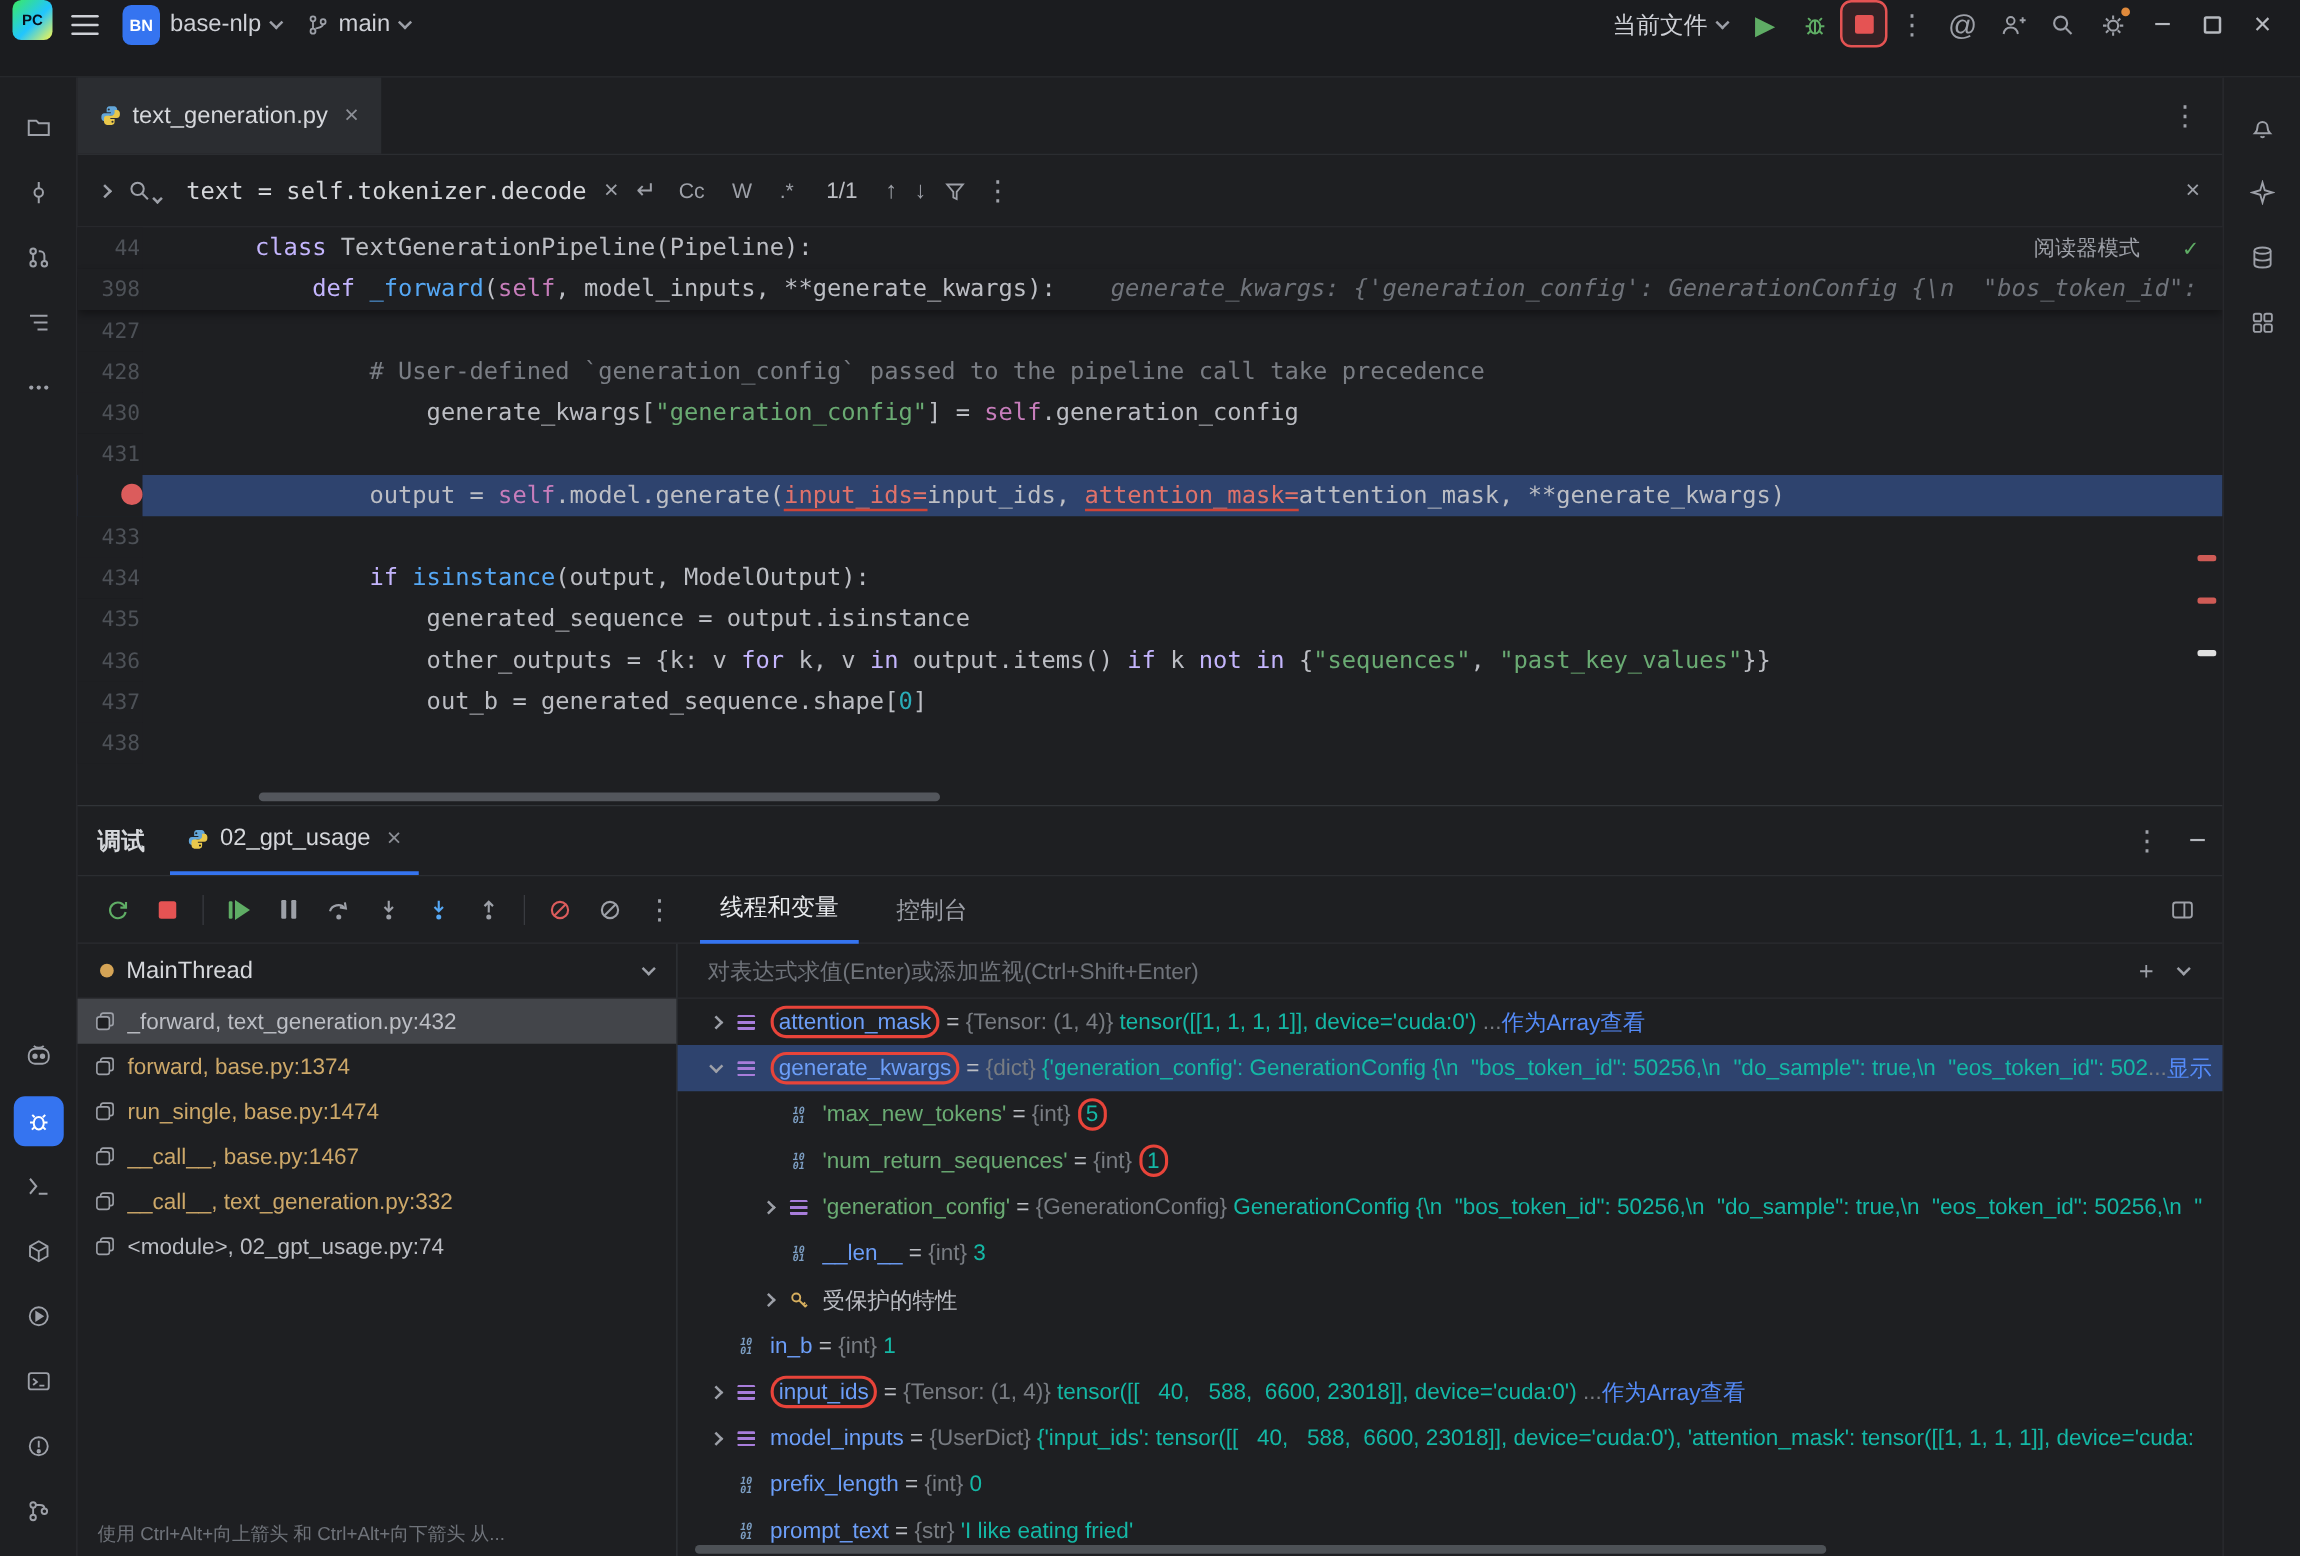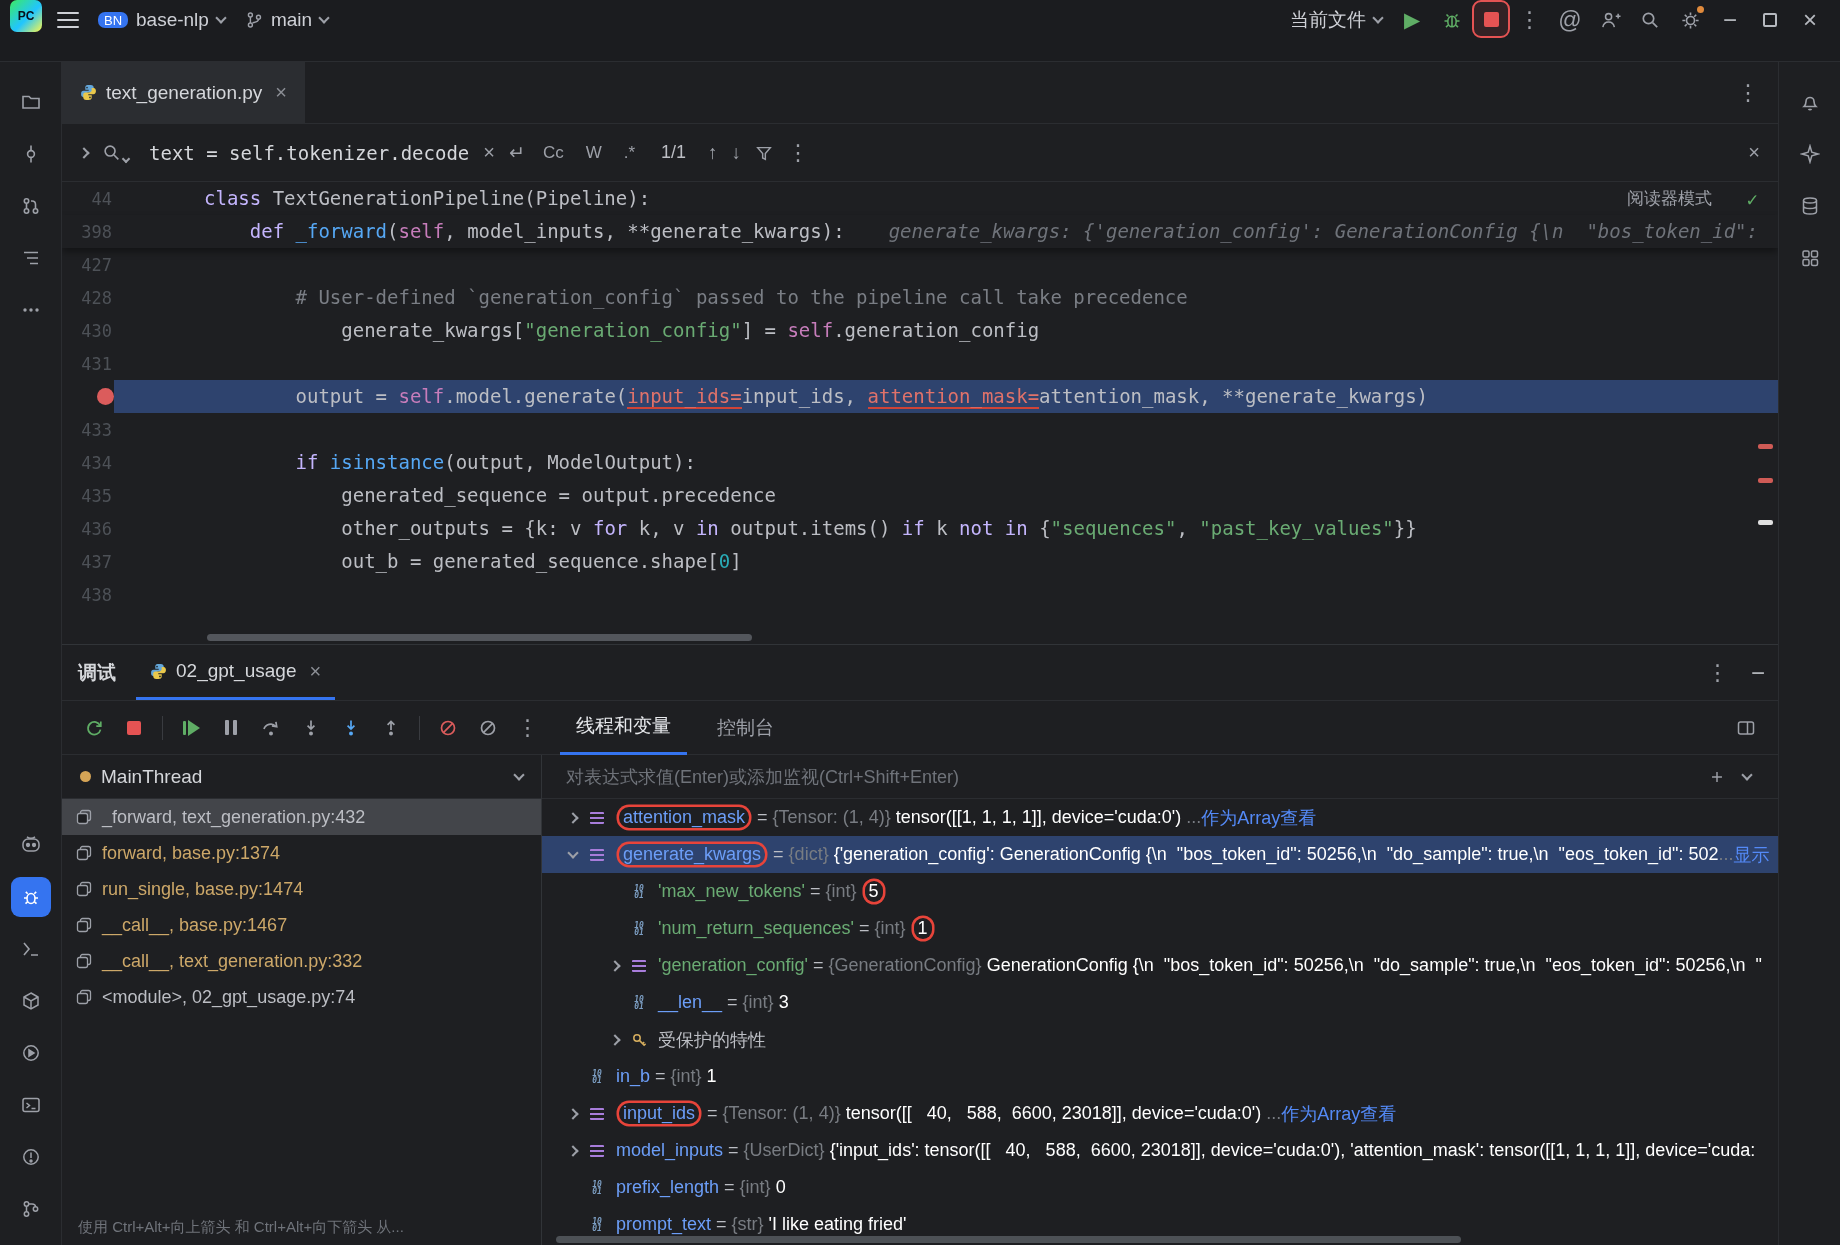--- a/index.html
+++ b/index.html
@@ -6,21 +6,21 @@
   html,body{width:1840px;height:1245px;background:#1e1f22;overflow:hidden;}
   body{font-family:"Liberation Sans","DejaVu Sans",sans-serif;color:#bcbec4;font-size:19px;}
   .app{width:1840px;height:1245px;display:flex;flex-direction:column;}
 
   
   .titlebar{height:62px;display:flex;align-items:flex-start;background:#1b1c1f;border-bottom:1px solid #2b2d31;padding:0 10px;flex:none;}
   .tb-item{display:flex;align-items:center;gap:8px;padding:0 10px;height:40px;border-radius:8px;color:#ced0d6;}
   .logo{width:32px;height:32px;border-radius:7px;background:linear-gradient(135deg,#3bea62 0%,#21c5ff 55%,#fcf84a 100%);display:flex;align-items:center;justify-content:center;font-weight:bold;font-size:12px;color:#07101c;margin-right:6px;}
   .hamburger{width:22px;height:16px;display:flex;flex-direction:column;justify-content:space-between;}
   .hamburger i{height:2px;background:#ced0d6;border-radius:1px;}
-  .chip{width:30px;height:16px;border-radius:7px;background:#3574f0;color:#fff;display:flex;align-items:center;justify-content:center;font-weight:normal;font-size:13px;}
+  .chip{width:30px;height:32px;border-radius:7px;background:#3574f0;color:#fff;display:flex;align-items:center;justify-content:center;font-weight:bold;font-size:13px;}
   .cv{display:inline-block;width:8px;height:8px;border-right:2px solid #9da0a8;border-bottom:2px solid #9da0a8;transform:rotate(45deg);margin-top:-4px;}
   .cv.r{transform:rotate(-45deg);margin:0;}
   .tb-spacer{flex:1;}
   .tb-icon{width:40px;height:40px;display:flex;align-items:center;justify-content:center;color:#9da0a8;border-radius:8px;position:relative;}
   .play{color:#5fad65;font-size:21px;}
   .stopbtn{width:38px;height:38px;border:2px solid #e55353;border-radius:9px;display:flex;align-items:center;justify-content:center;background:rgba(229,83,83,.12);}
   .stopbtn i{width:15px;height:15px;background:#e55353;border-radius:2px;display:block;}
   .kebab{font-size:22px;color:#9da0a8;letter-spacing:1px;}
   .at{font-size:23px;color:#9da0a8;}
   .gear-dot{position:absolute;top:6px;right:6px;width:7px;height:7px;border-radius:50%;background:#e08a3c;}
@@ -108,21 +108,21 @@
   .eval-row{height:44px;display:flex;align-items:center;padding:0 16px 0 24px;border-bottom:1px solid #2b2d31;color:#6f737a;font-size:18px;flex:none;}
   .eval-spacer{flex:1;}
   .eval-ic{width:30px;height:30px;display:flex;align-items:center;justify-content:center;color:#9da0a8;}
   .vrow{height:37px;display:flex;align-items:center;font-size:18px;white-space:pre;overflow:hidden;flex:none;}
   .vrow.selected{background:#2e436e;}
   .chev-slot{width:26px;flex:none;display:flex;justify-content:center;}
   .vicon{width:22px;flex:none;display:flex;align-items:center;justify-content:center;margin-right:8px;}
   .obj-ic{width:14px;height:12px;background:repeating-linear-gradient(to bottom,#a87ddb 0 2px,transparent 2px 5px);border-radius:1px;display:block;}
   .prim-ic{display:flex;flex-direction:column;font-family:"DejaVu Sans Mono",monospace;font-size:8px;line-height:7px;color:#7d9fc4;font-weight:bold;}
   .vname.var{color:#6c9ef8;} .vname.key{color:#6aab73;} .vname.plain{color:#bcbec4;}
-  .veq{color:#bcbec4;} .vtype{color:#787c82;} .vp-v{color:#ffffff;text-align:right;} .vp-dots{color:#787c82;} .vp-link{color:#548af7;}
+  .veq{color:#bcbec4;} .vtype{color:#787c82;} .vp-v{color:#14b8a6;text-align:right;} .vp-dots{color:#787c82;} .vp-link{color:#548af7;}
   .redbox{box-shadow:0 0 0 2.5px #e8443a;border-radius:10px;padding:0 4px;margin:0 3px;}
   .vars-hscroll{position:absolute;bottom:2px;left:14px;width:905px;height:7px;border-radius:4px;background:#4d5156;}
 
   svg{display:block;}
 </style>
 </head>
 <body>
 
 <div class="app">
 
@@ -366,21 +366,21 @@
         <div>
             <div class="code-line sticky"><div class="gutter"><span class="lnum">44</span></div><div class="code-text"><span class="tk-kw">class </span><span class="tk-tx">TextGenerationPipeline(Pipeline):</span></div></div>
             <div class="code-line sticky sticky-last"><div class="gutter"><span class="lnum">398</span></div><div class="code-text"><span class="tk-kw">    def </span><span class="tk-fn">_forward</span><span class="tk-tx">(</span><span class="tk-sf">self</span><span class="tk-tx">, model_inputs, **generate_kwargs):</span><span class="tk-hint">generate_kwargs: {'generation_config': GenerationConfig {\n  "bos_token_id":</span></div></div>
             <div class="code-line"><div class="gutter"><span class="lnum">427</span></div><div class="code-text"></div></div>
             <div class="code-line"><div class="gutter"><span class="lnum">428</span></div><div class="code-text"><span class="tk-cm">        # User-defined `generation_config` passed to the pipeline call take precedence</span></div></div>
             <div class="code-line"><div class="gutter"><span class="lnum">430</span></div><div class="code-text"><span class="tk-tx">            generate_kwargs[</span><span class="tk-st">"generation_config"</span><span class="tk-tx">] = </span><span class="tk-sf">self</span><span class="tk-tx">.generation_config</span></div></div>
             <div class="code-line"><div class="gutter"><span class="lnum">431</span></div><div class="code-text"></div></div>
             <div class="code-line current"><div class="gutter"><span class="bp"></span></div><div class="code-text"><span class="tk-tx">        output = </span><span class="tk-sf">self</span><span class="tk-tx">.model.generate(</span><span class="tk-ann">input_ids=</span><span class="tk-tx">input_ids, </span><span class="tk-ann">attention_mask=</span><span class="tk-tx">attention_mask, **generate_kwargs)</span></div></div>
             <div class="code-line"><div class="gutter"><span class="lnum">433</span></div><div class="code-text"></div></div>
             <div class="code-line"><div class="gutter"><span class="lnum">434</span></div><div class="code-text"><span class="tk-tx">        </span><span class="tk-kw">if </span><span class="tk-fn">isinstance</span><span class="tk-tx">(output, ModelOutput):</span></div></div>
-            <div class="code-line"><div class="gutter"><span class="lnum">435</span></div><div class="code-text"><span class="tk-tx">            generated_sequence = output.precedence</span></div></div>
+            <div class="code-line"><div class="gutter"><span class="lnum">435</span></div><div class="code-text"><span class="tk-tx">            generated_sequence = output.isinstance</span></div></div>
             <div class="code-line"><div class="gutter"><span class="lnum">436</span></div><div class="code-text"><span class="tk-tx">            other_outputs = {k: v </span><span class="tk-kw">for</span><span class="tk-tx"> k, v </span><span class="tk-kw">in</span><span class="tk-tx"> output.items() </span><span class="tk-kw">if</span><span class="tk-tx"> k </span><span class="tk-kw">not in</span><span class="tk-tx"> {</span><span class="tk-st">"sequences"</span><span class="tk-tx">, </span><span class="tk-st">"past_key_values"</span><span class="tk-tx">}}</span></div></div>
             <div class="code-line"><div class="gutter"><span class="lnum">437</span></div><div class="code-text"><span class="tk-tx">            out_b = generated_sequence.shape[</span><span class="tk-nm">0</span><span class="tk-tx">]</span></div></div>
             <div class="code-line"><div class="gutter"><span class="lnum">438</span></div><div class="code-text"></div></div>
           </div>
         <div class="reader">阅读器模式</div>
         <div class="insp-check">✓</div>
         <div class="stripe" style="top:262px;background:#cf5b56;"></div>
         <div class="stripe" style="top:296px;background:#cf5b56;"></div>
         <div class="stripe" style="top:338px;background:#e0e0e0;"></div>
         <div class="code-hscroll"></div>

